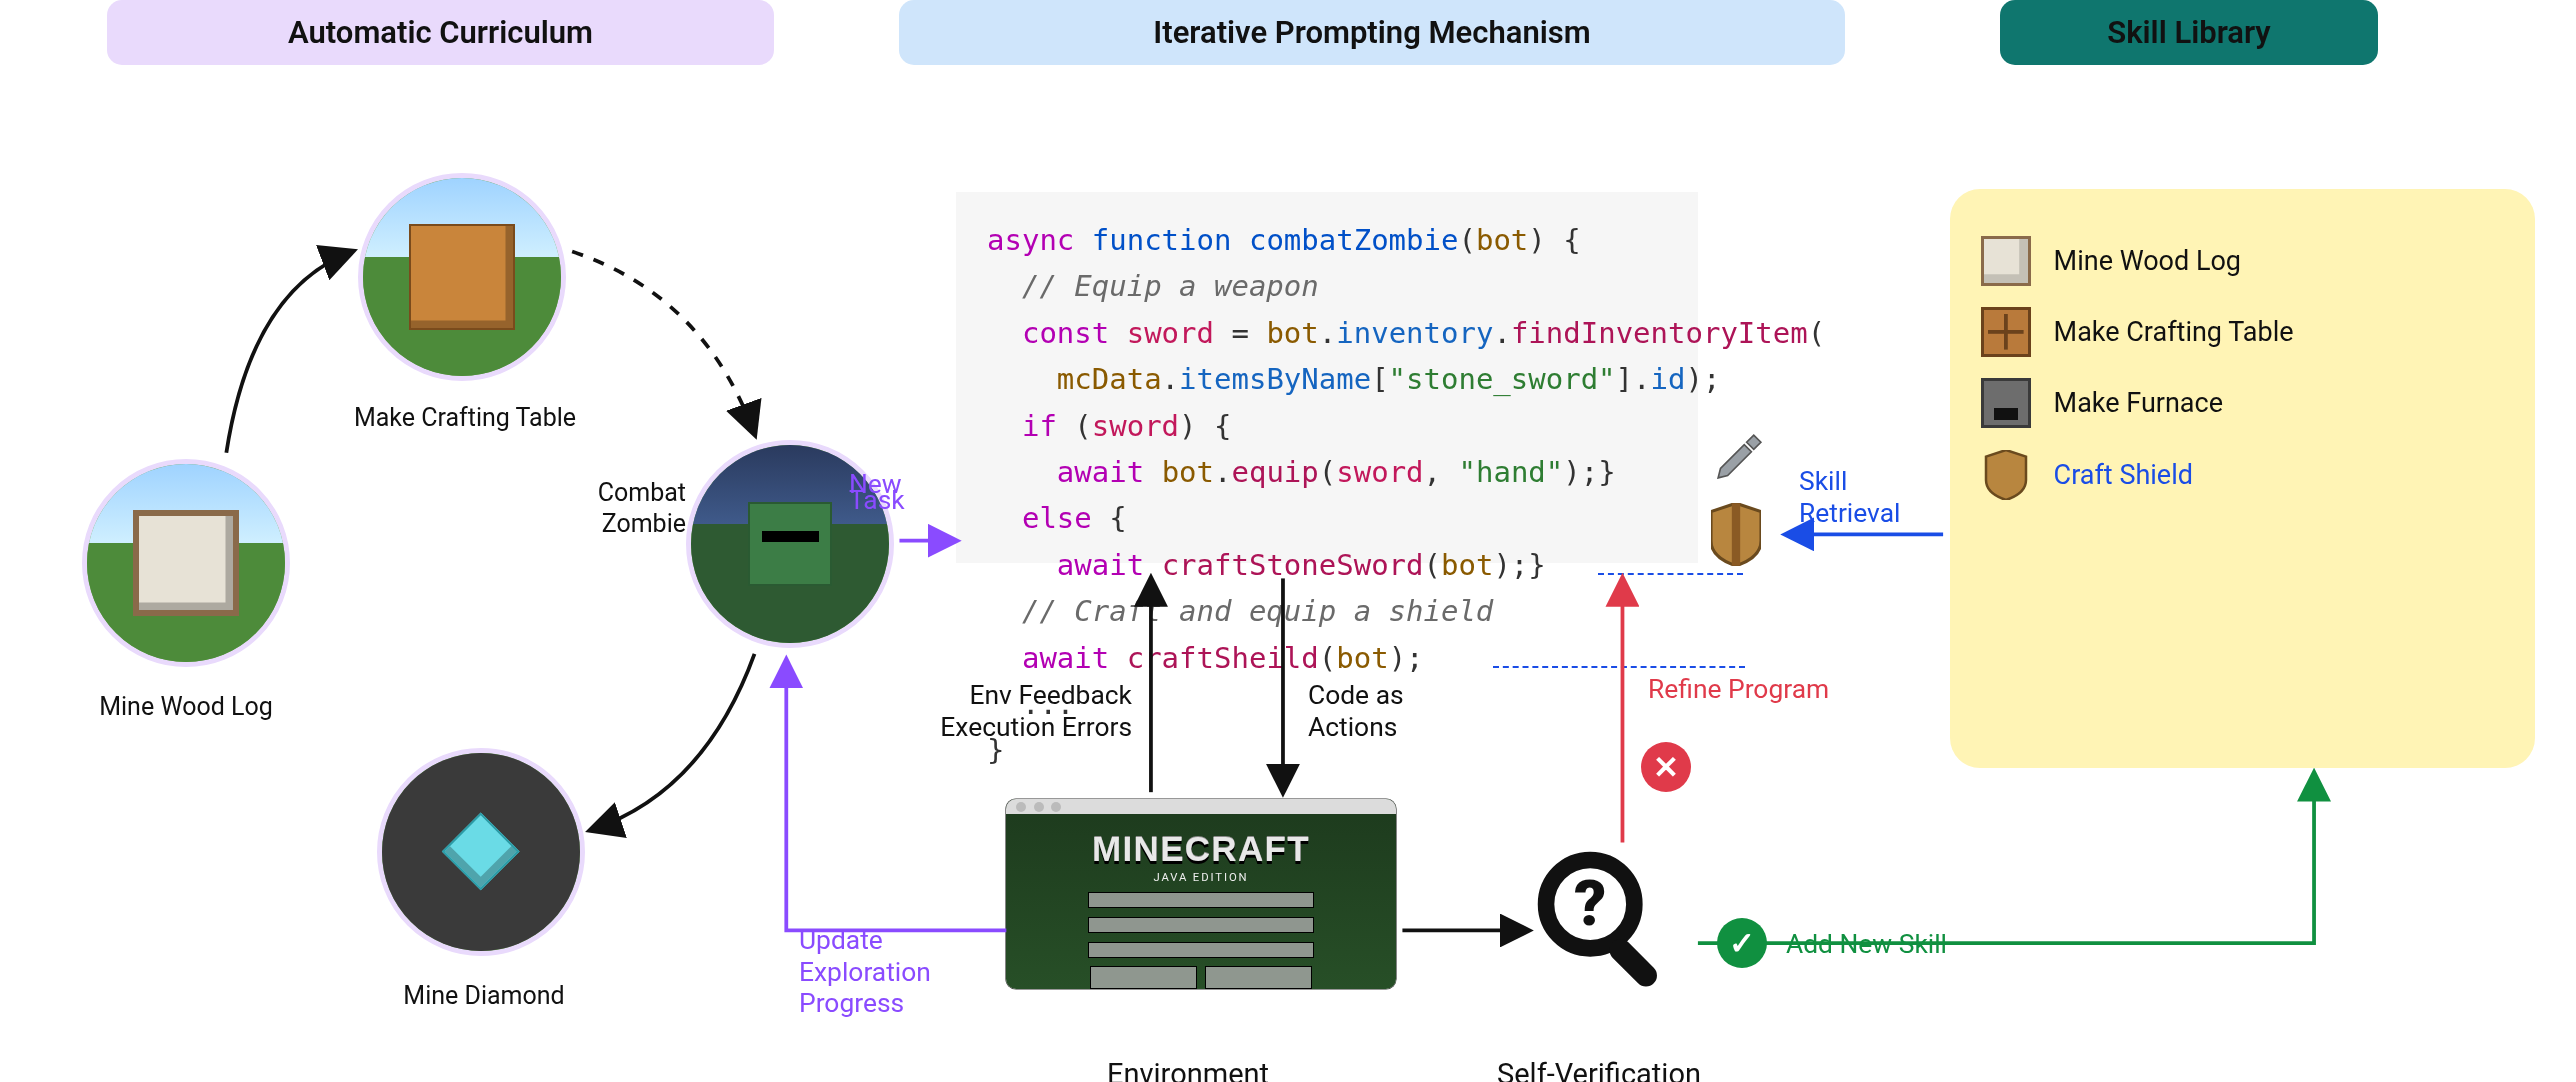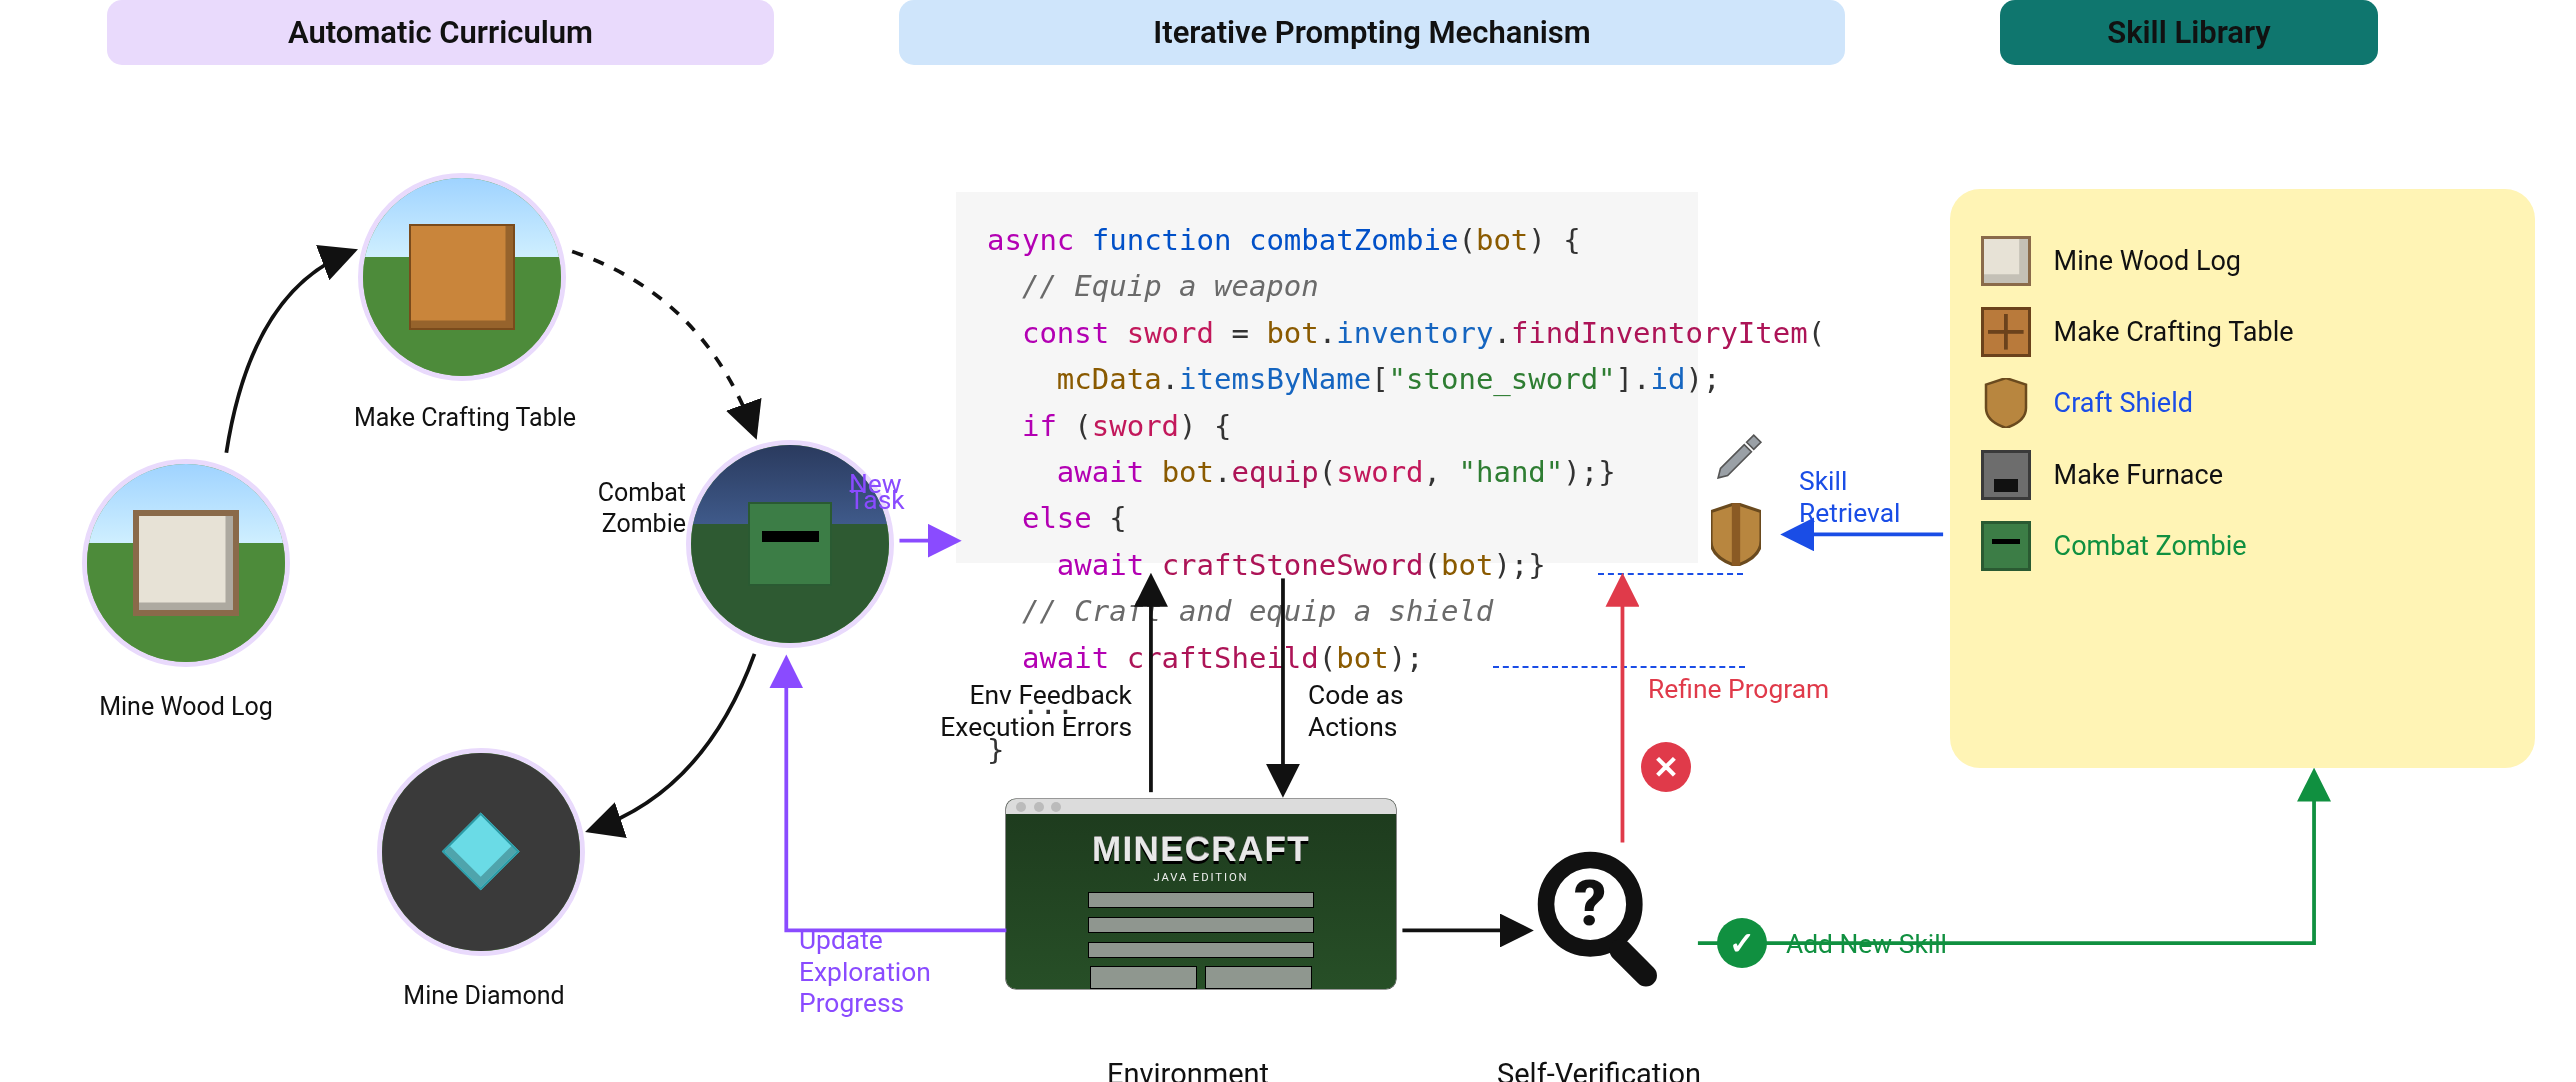--- a/index.html
+++ b/index.html
@@ -223,34 +223,30 @@
 
 <div class="skill-panel">
   <div class="skill-row">
       <div class="ico block-birch"></div>
       <span>Mine Wood  Log</span>
     </div>
   <div class="skill-row">
       <div class="ico block-craft"></div>
       <span>Make Crafting Table</span>
     </div>
+  <div class="skill-row">
+      <div class="ico furnace"></div>
+      <span>Make Furnace</span>
+    </div>
   <div class="skill-row skill-blue">
       <div class="ico shield"><svg viewBox="0 0 24 30">
           <path d="M12 0 L24 4 V18 Q24 26 12 30 Q0 26 0 18 V4 Z" fill="#b8863f" stroke="#6a4a1e" stroke-width="1.5"></path>
         </svg></div>
       <span>Craft Shield</span>
     </div>
-  <div class="skill-row">
-      <div class="ico furnace"></div>
-      <span>Make Furnace</span>
-    </div>
-  <div class="skill-row skill-green">
-      <div class="ico zombie"></div>
-      <span>Combat Zombie</span>
-    </div>
 </div>
 
 <svg class="conn" style="left:0;top:0;width:2576px;height:1082px;" viewBox="0 0 4096 1721" width="2576" height="1082">
   <defs>
     <marker id="arr-purple" viewBox="0 0 12 12" refX="10" refY="6" markerWidth="9" markerHeight="9" orient="auto">
         <path d="M0,0 L12,6 L0,12 z" fill="#8a4bff"></path>
       </marker>
     <marker id="arr-blue" viewBox="0 0 12 12" refX="10" refY="6" markerWidth="9" markerHeight="9" orient="auto">
         <path d="M0,0 L12,6 L0,12 z" fill="#1a4de6"></path>
       </marker>

